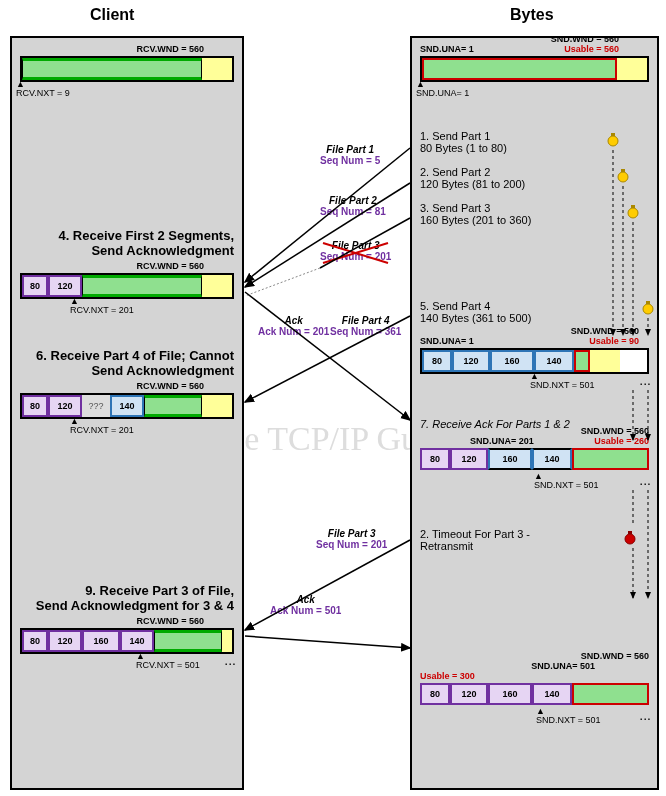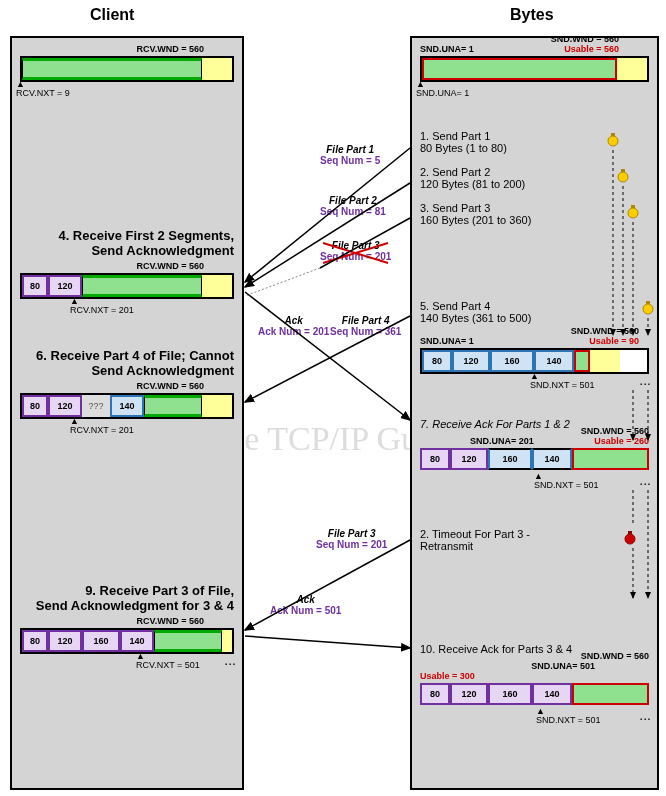--- a/index.html
+++ b/index.html
@@ -152,21 +152,20 @@
         <div class="seg blue" style="width:36px;border-top:2px solid #000;border-bottom:2px solid #000">140</div>
         <div class="grn redbox" style="flex:1;border-top:2px solid #000;border-bottom:2px solid #000"></div>
       </div>
       <span class="dots">...</span>
       <div class="ptr" style="left:114px;top:24px"><span>SND.NXT = 501</span></div>
     </div>
 
     <div class="sstep" style="top:490px;white-space:pre-line">2. Timeout For Part 3 -
 Retransmit</div>
 
-    <div class="sstep" style="top:605px">10. Receive Ack for Parts 3 &amp; 4</div>
 
     <div class="wndbox" style="top:645px">
       <div class="lbl" style="right:54px;top:-22px">SND.UNA= 501</div>
       <div class="lbl" style="right:0;top:-32px">SND.WND = 560</div>
       <div class="lbl red" style="left:0;top:-12px">Usable = 300</div>
       <div class="bar" style="border:none">
         <div class="seg" style="width:26px">80</div>
         <div class="seg" style="width:34px">120</div>
         <div class="seg" style="width:40px">160</div>
         <div class="seg" style="width:36px">140</div>

